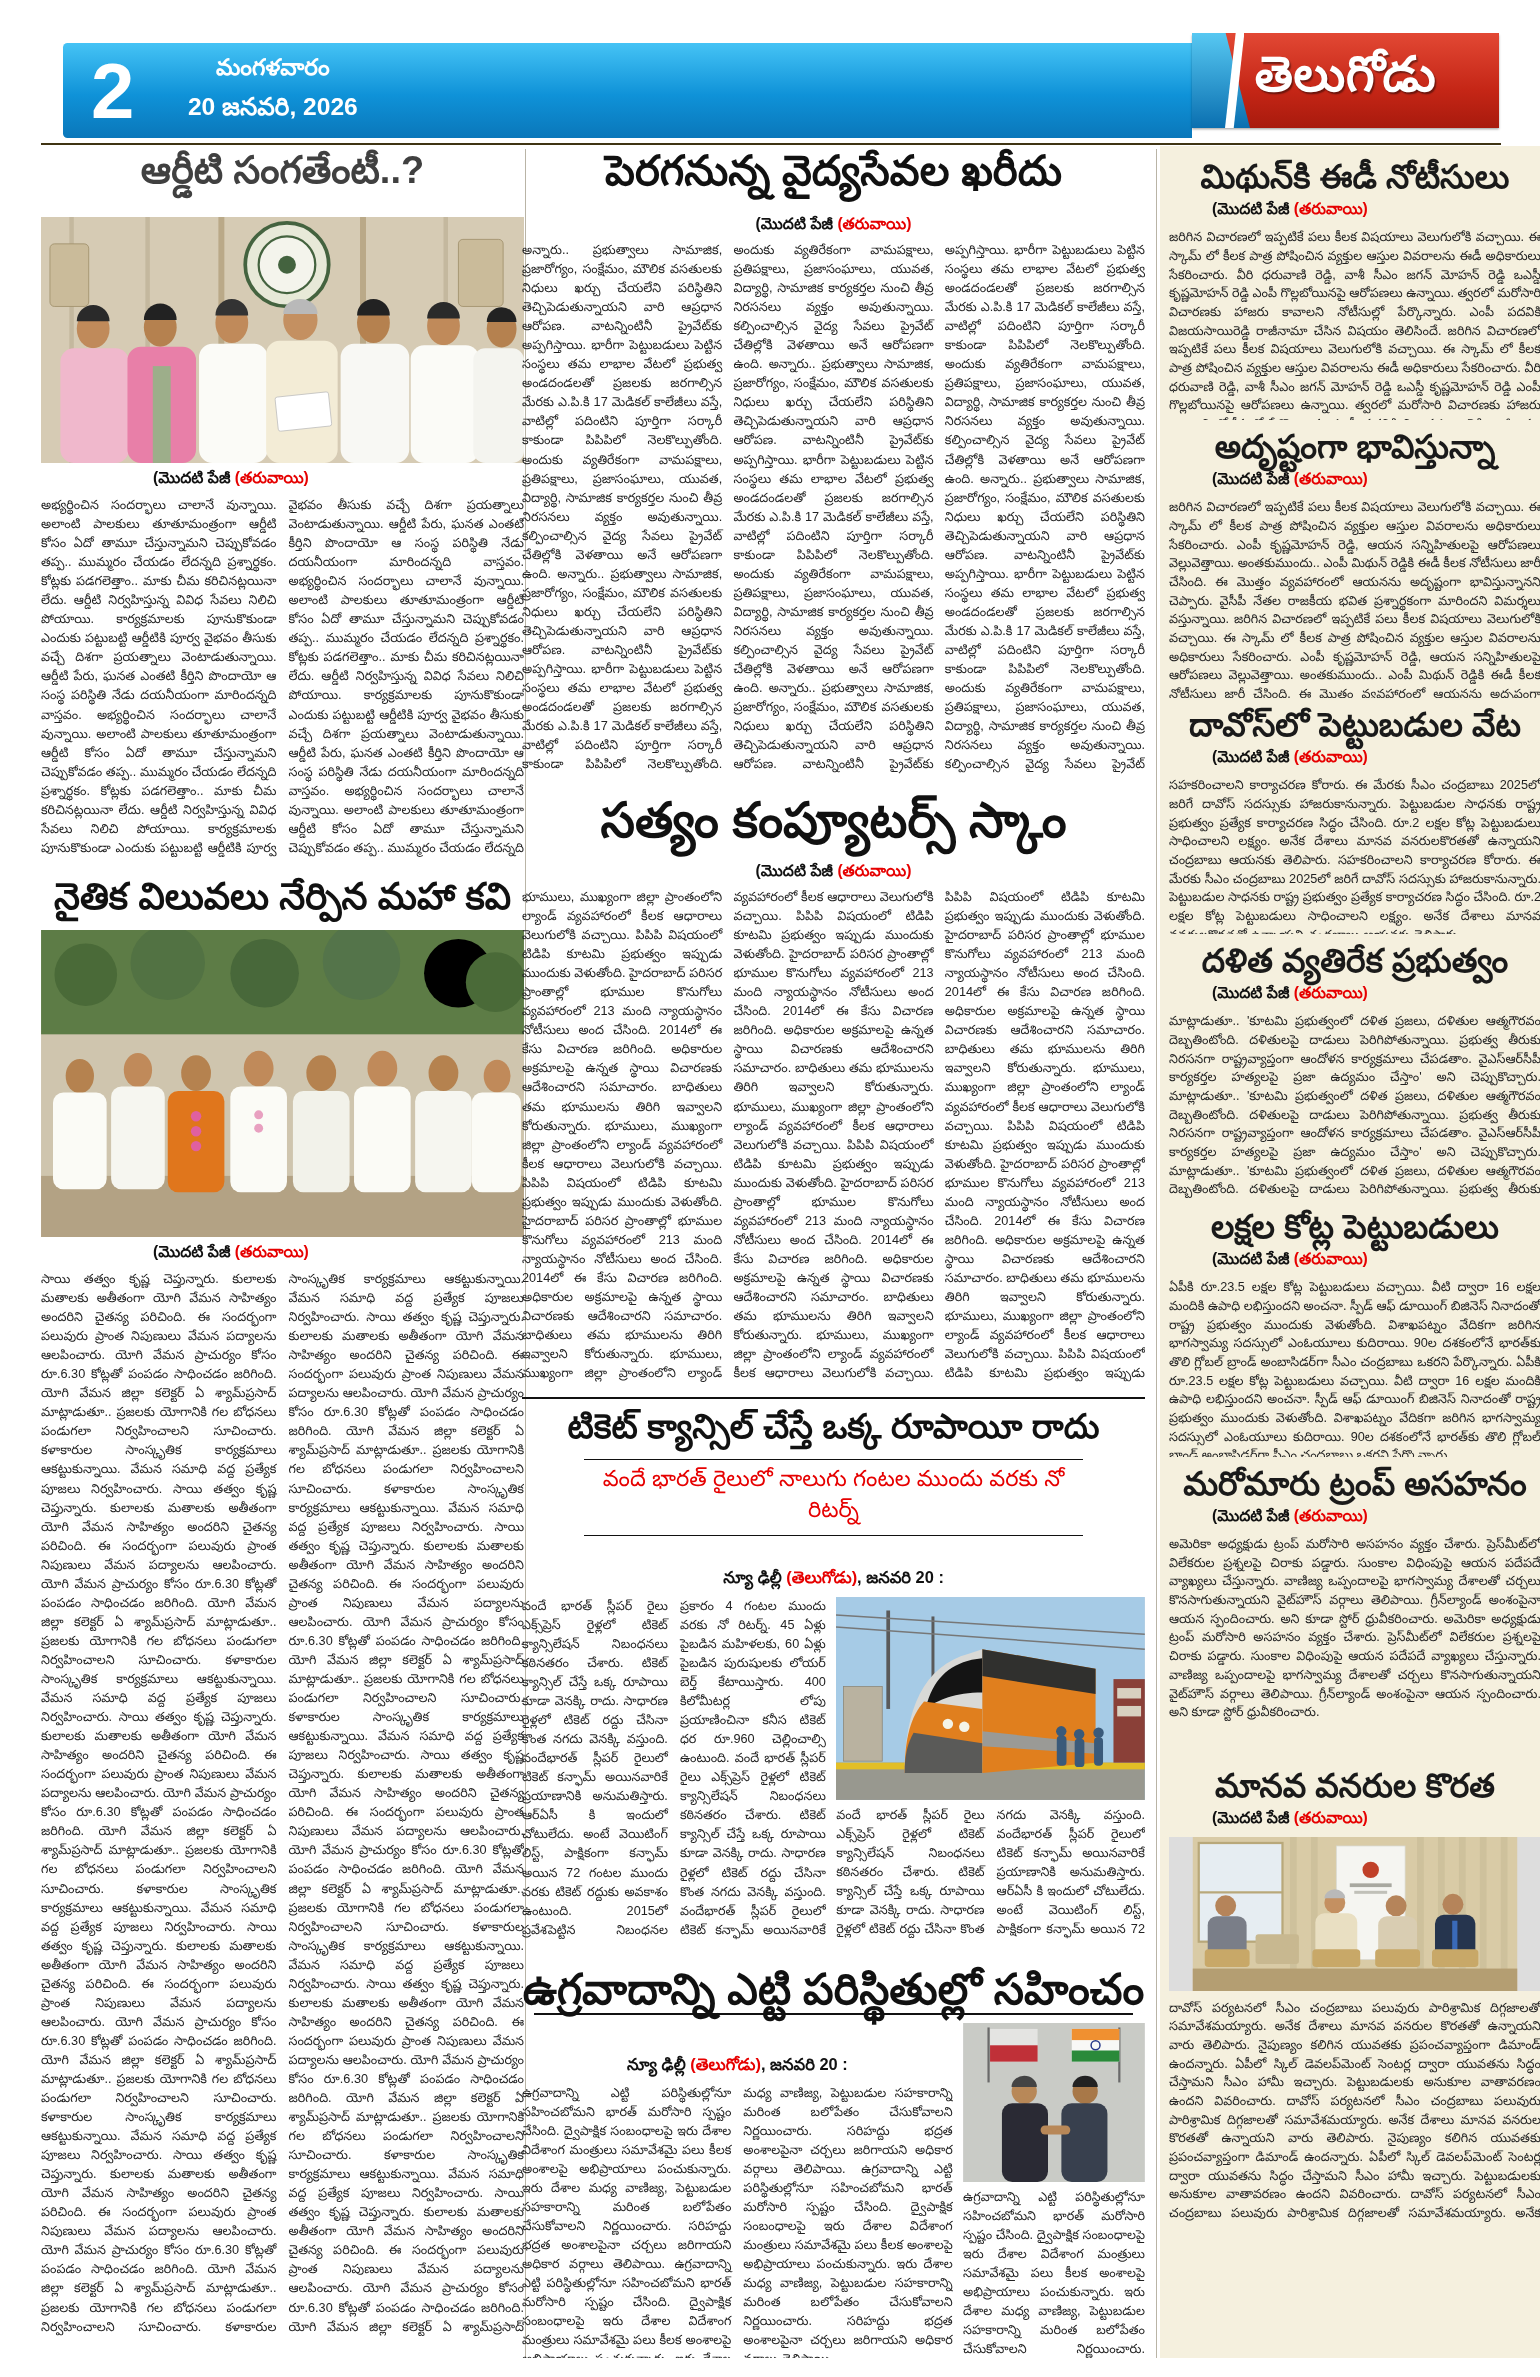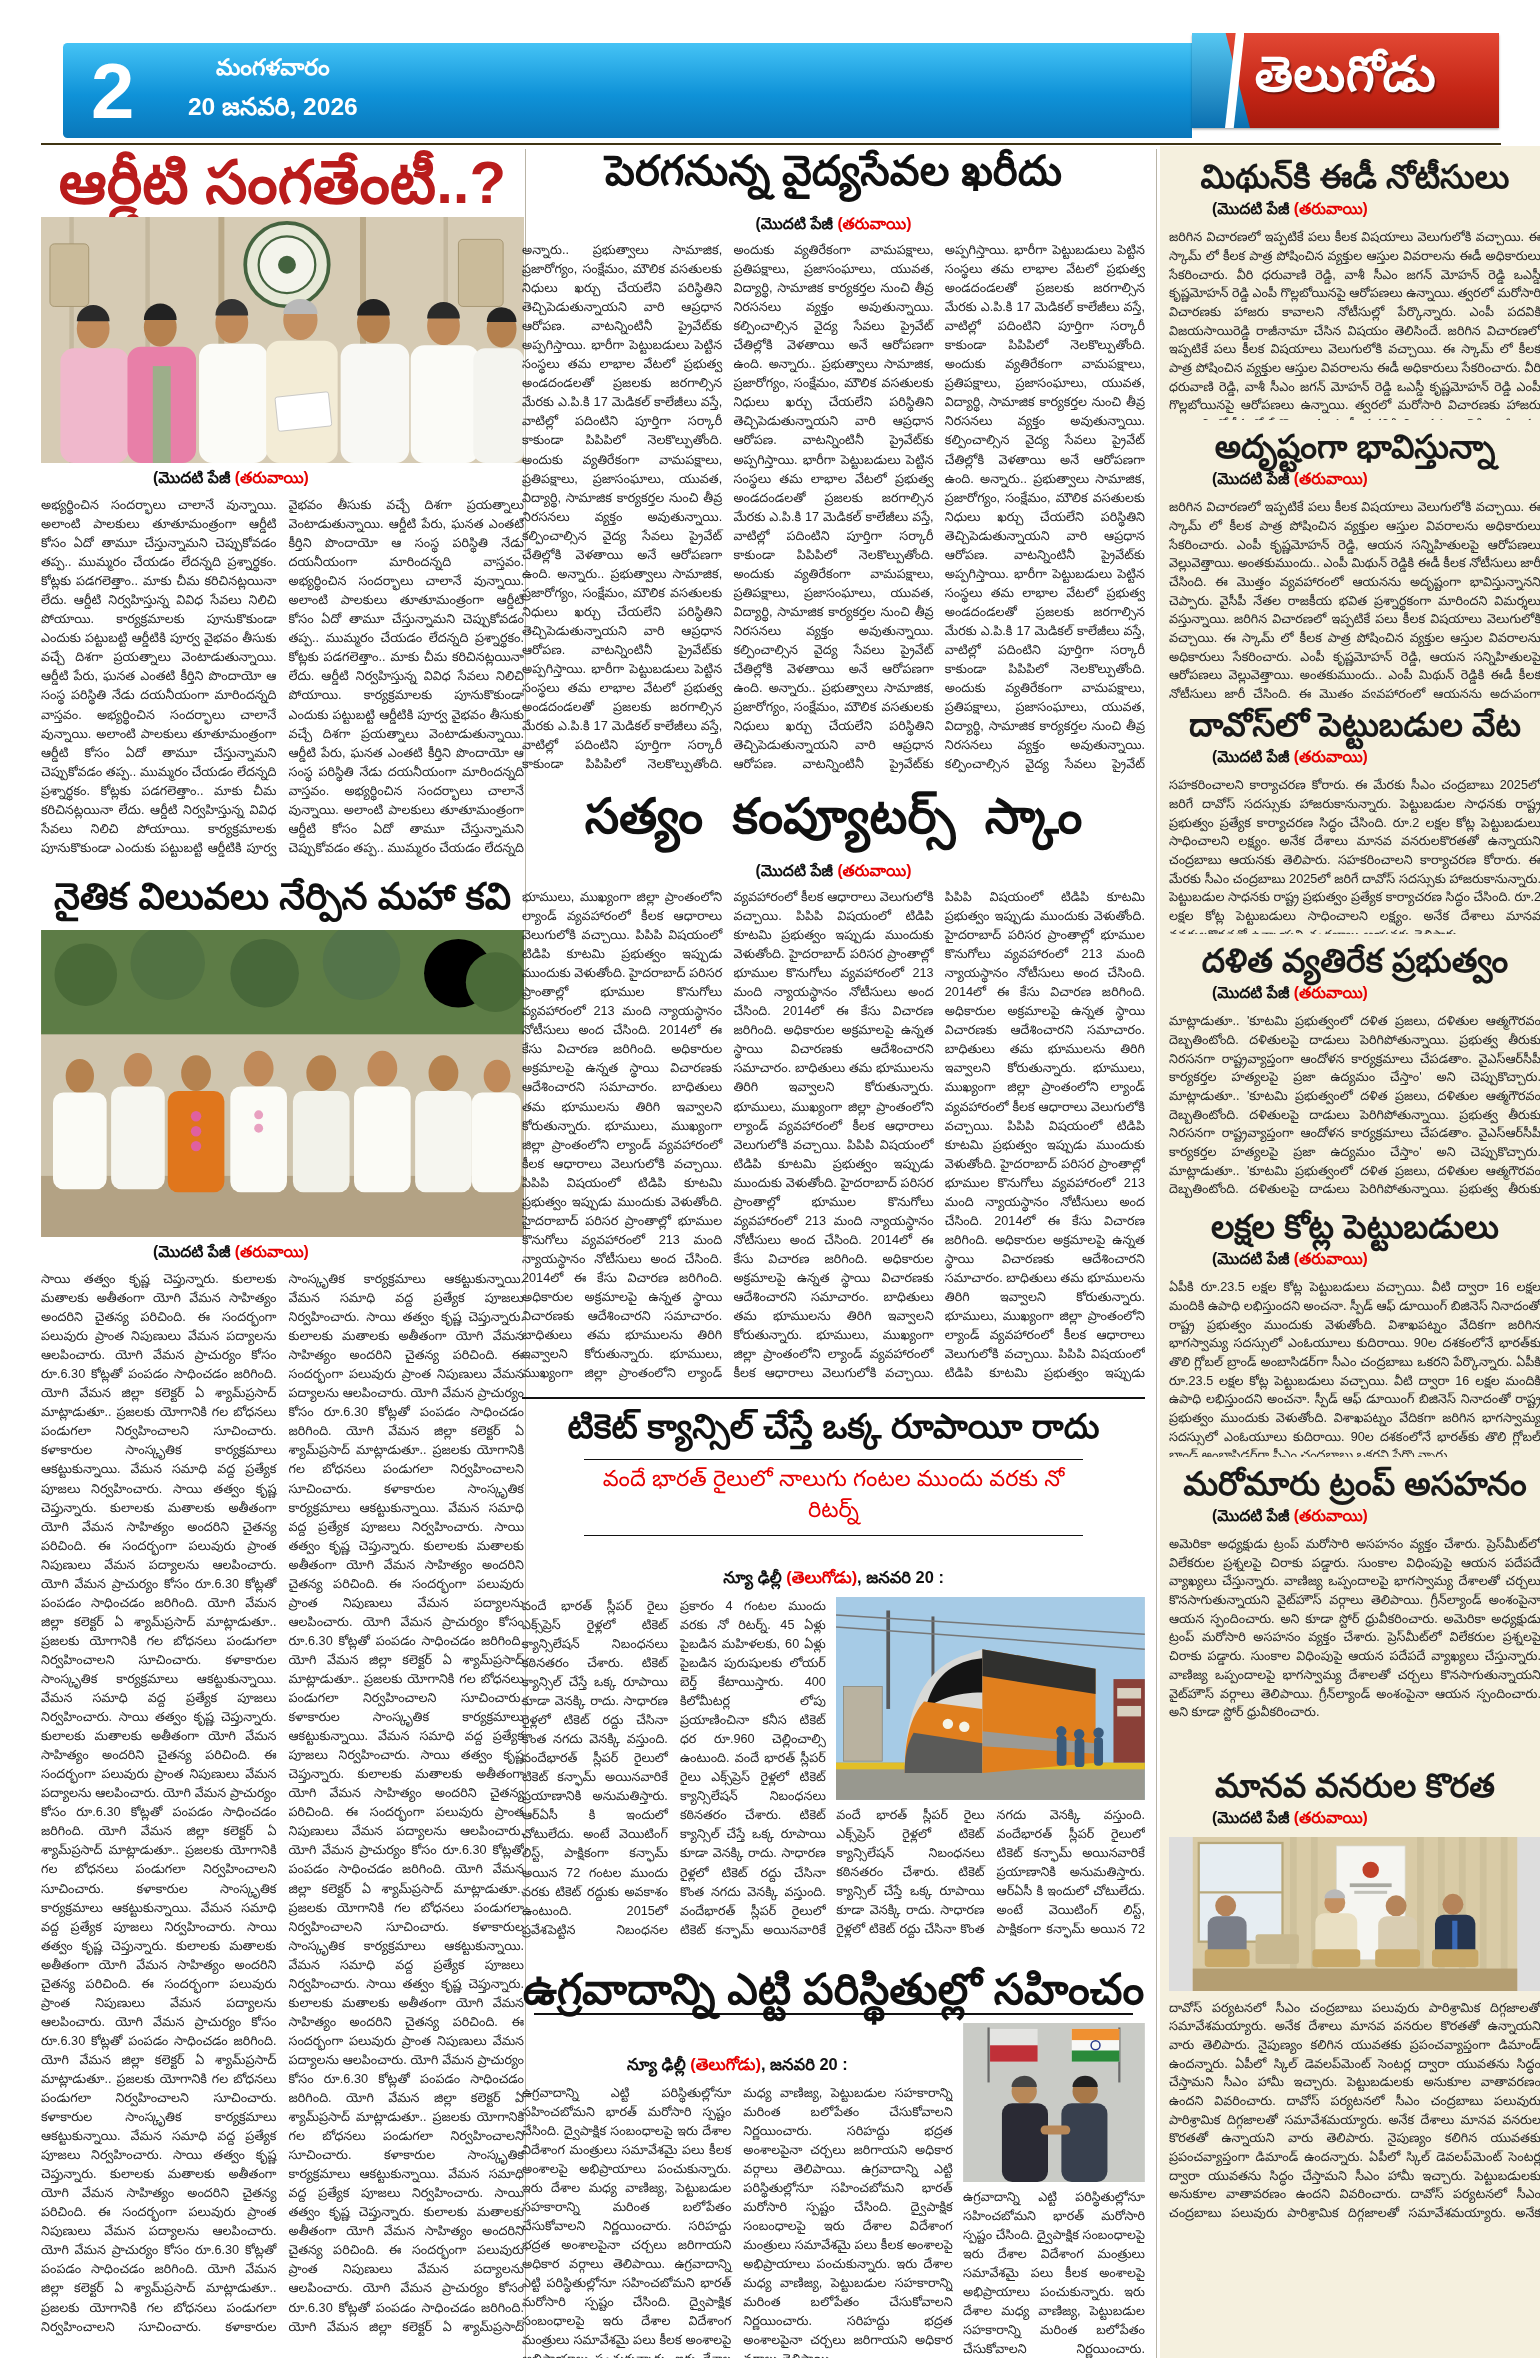--- a/index.html
+++ b/index.html
@@ -41,29 +41,29 @@
   .headline{ font-weight:800; color:#111; text-align:center; line-height:1.18;}
   .continuation{ font-weight:700; font-size:15.7px; color:#111; }
   .continuation .red{ color:#e60000; }
   .dateline{ font-weight:700; font-size:16.4px; color:#111; text-align:center;margin-top:32px;}
   .dateline .red{ color:#e60000;}
   .bodytext{ font-size:12.7px; line-height:1.5; text-align:justify; color:#222; overflow:hidden; word-break:break-word;}
   .cols2{ column-count:2; column-gap:12px;}
   .cols3{ column-count:3; column-gap:11.2px;}
   
   .col-left{ position:absolute; left:41px; top:148px; width:483px; height:2211px; overflow:hidden;}
-  .h-rtc{ font-size:60px; color:#b91c1c; height:69px;}
+  .h-rtc{ font-size:38px; color:#404040; height:69px;}
   .cap-row{ height:33px; padding:6px 0 0 112px;}
   .photo-frame{ width:100%; display:block; background:#ddd;}
   .h-poet{ font-size:37px; height:63px; padding-top:7.5px;}
   
   .col-mid{ position:absolute; left:522px; top:146px; width:623px; height:2212px; overflow:hidden;}
   .h-medical{ font-size:42px; height:64px;}
   .cap-center{ text-align:center; height:31px; padding-top:4.5px;}
-  .h-satyam{ font-size:49px; height:75px; padding-top:10.4px;font-family:Liberation Mono, monospace;}
+  .h-satyam{ font-size:49px; height:75px; padding-top:10.4px;}
   .ticket-sec{ border-top:2.2px solid #111; margin-top:7.5px; padding-top:7.5px;}
   .h-ticket{ font-size:34px; height:51px;}
   .ticket-subhead{
     width:80%; margin:1.5px auto 4.5px auto; padding:6.7px 0;
     border-top:1.5px solid #111; border-bottom:1.5px solid #111;
     color:#e60000; font-size:22.4px; font-weight:400; text-align:center;
   }
   .ticket-row{ display:flex; gap:10.4px; margin-top:6px;}
   .ticket-left{ width:304px;}
   .ticket-right{ width:309px;}

